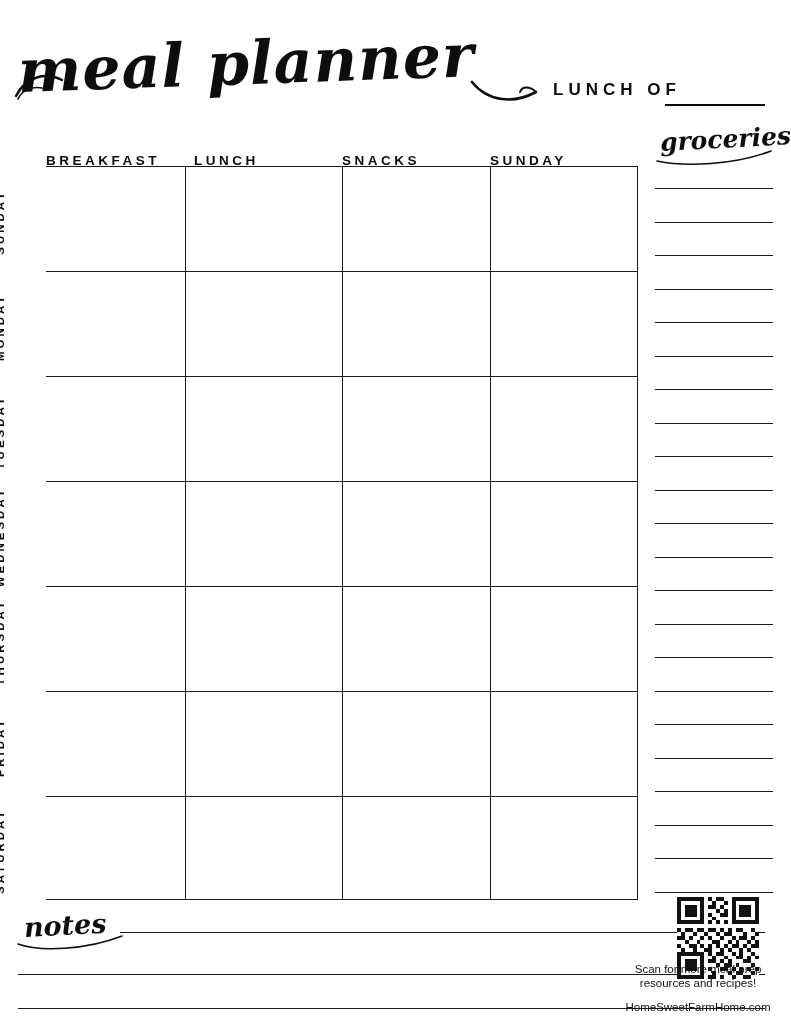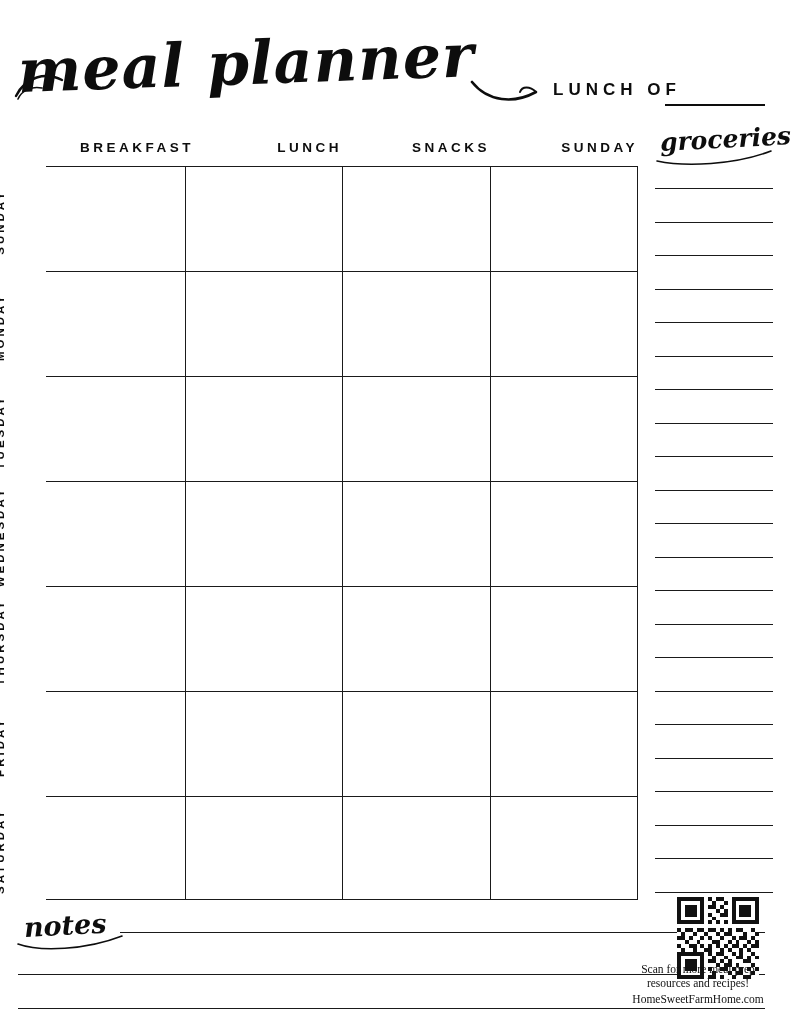--- a/index.html
+++ b/index.html
@@ -81,22 +81,22 @@
   
   .col-headers {
     position: absolute;
     left: 46px;
     top: 136px;
     width: 592px;
     height: 28px;
   }
   .col-head {
     position: absolute;
-    top: 4px;
-    text-align: right;
+    top: 17px;
+    text-align: left;
     font-size: 13.5px;
     font-weight: 700;
     letter-spacing: 3.5px;
     color: #0d0d0d;
     white-space: nowrap;
   }
 
   
   .grid {
     position: absolute;
@@ -200,28 +200,28 @@
     height: 82px;
     background: #ffffff;
   }
   .qr svg { display: block; }
   .qr-caption {
     position: absolute;
     left: 610px;
     top: 962px;
     width: 176px;
     text-align: center;
-    font-family: Liberation Serif, serif;
+    font-family: Liberation Sans, sans-serif;
     font-size: 11.5px;
     line-height: 14px;
     color: #111111;
   }
   .qr-caption .site {
     display: block;
-    margin-top: 2px;
+    margin-top: 10px;
   }
 </style>
 </head>
 <body>
 
 <div class="page">
 
   <div class="header">
     <svg class="title-swash" viewBox="0 0 60 40">
       <path d="M4 30 C 14 10, 34 6, 50 14" stroke="#0d0d0d" stroke-width="2.4" fill="none" stroke-linecap="round"></path>

